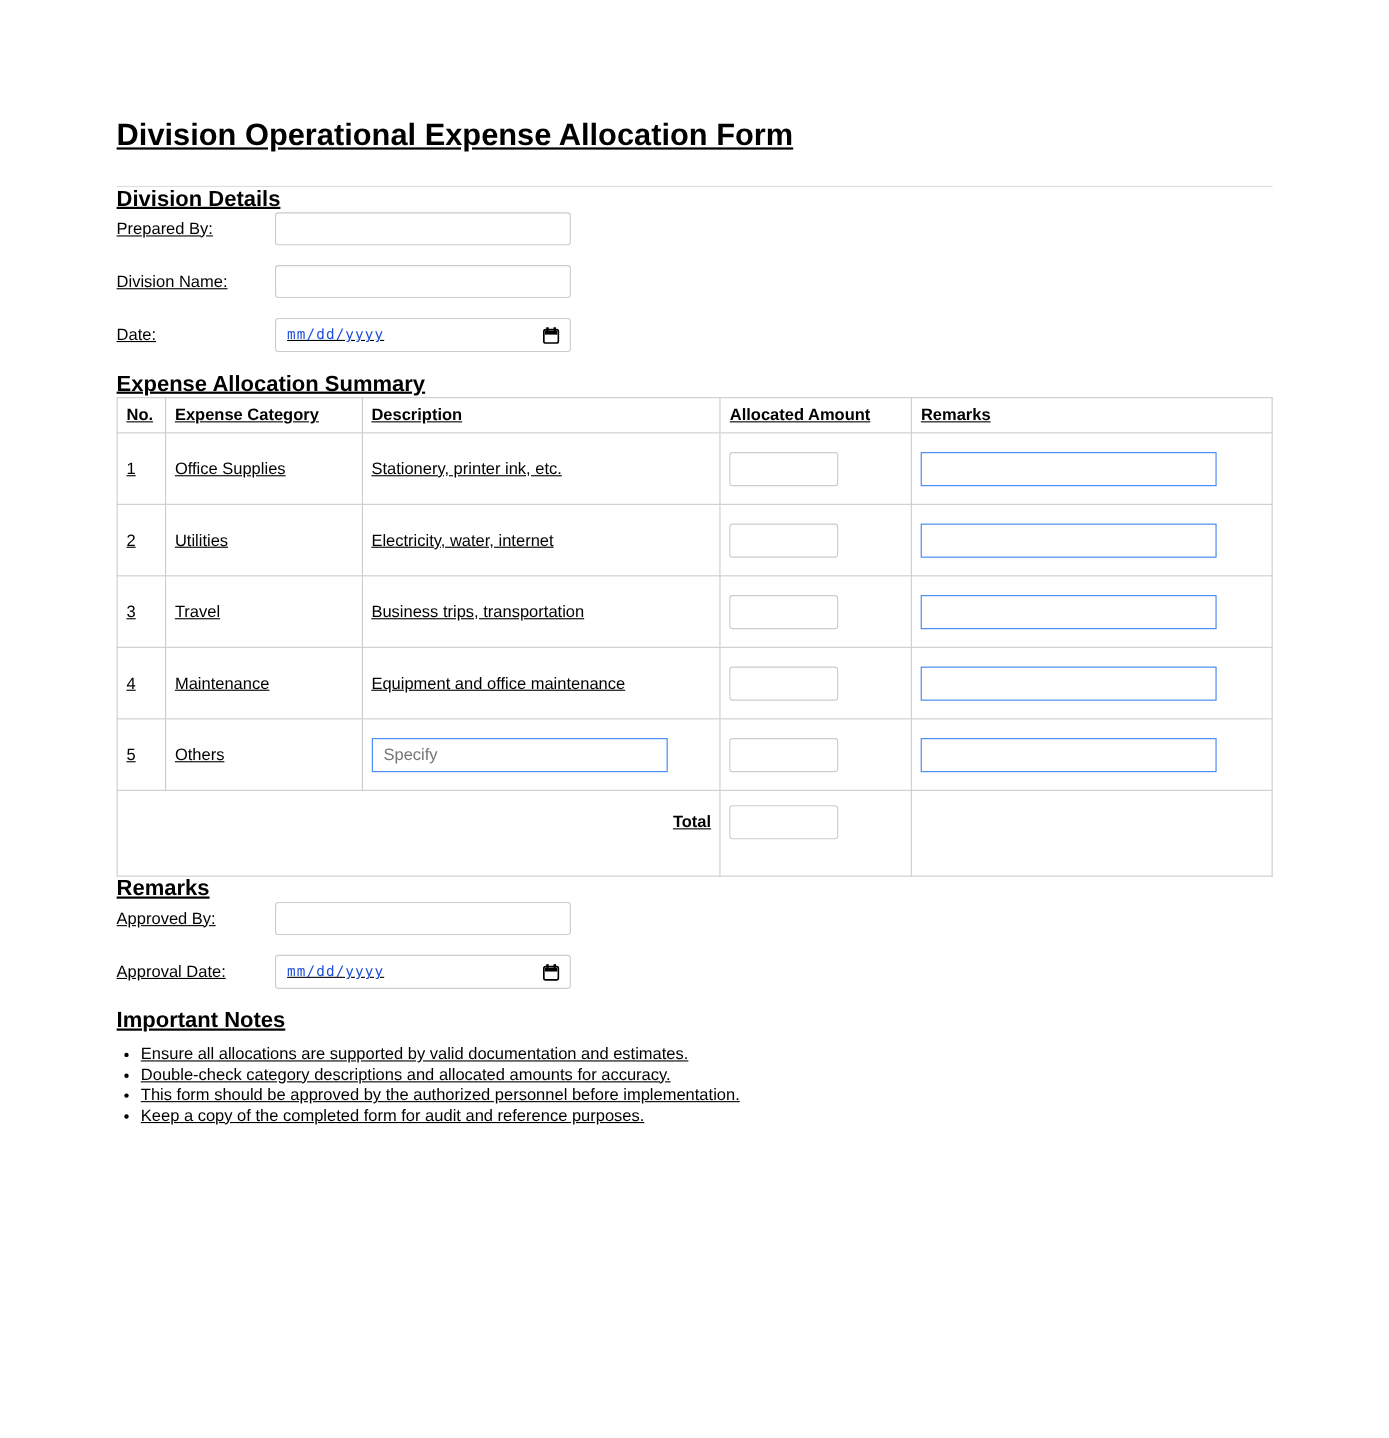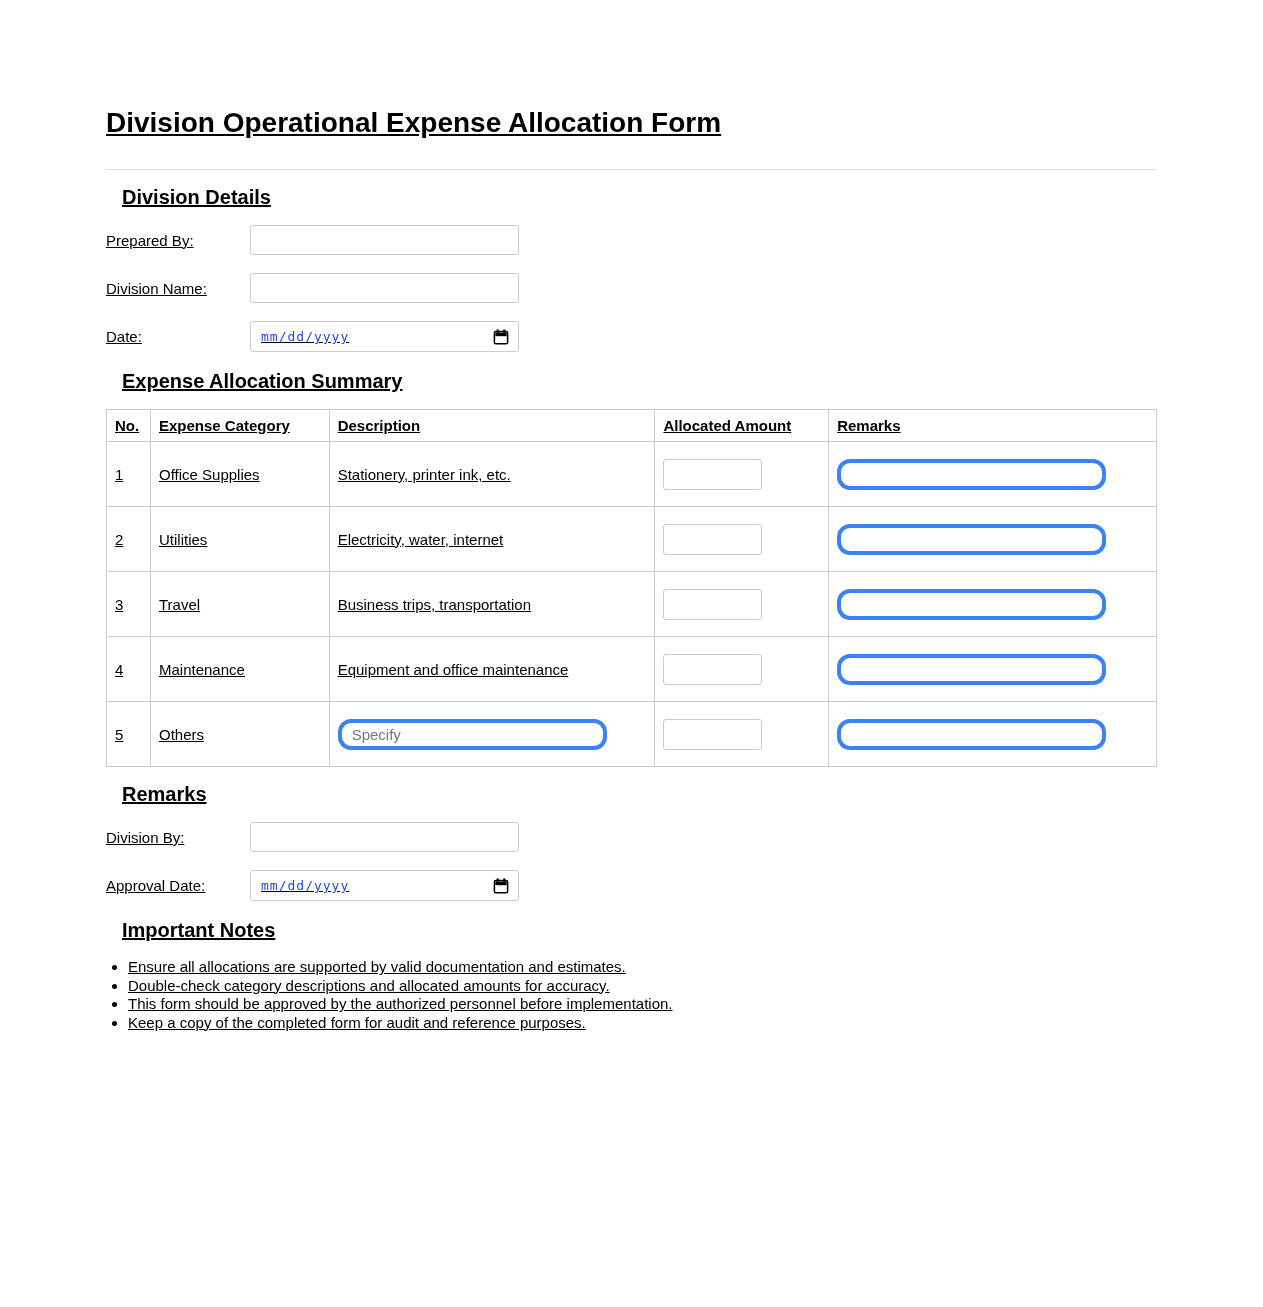--- a/index.html
+++ b/index.html
@@ -23,21 +23,21 @@
     line-height: 1.15;
   }
   hr.divider {
     border: none;
     border-top: 1px solid #dddddd;
     margin: 30px 0 0 0;
   }
   h2.section-heading {
     font-size: 20px;
     font-weight: bold;
-    margin: 16px;
+    margin: 0;
     line-height: 23px;
   }
   .h2-division   { margin: 26px 0 20px 0; }
   .h2-expense    { margin: 44px 0 18px 0; }
   .h2-approval   { margin: 28px 0 18px 0; }
   .h2-notes      { margin: 48px 0 6px 0; }
 
   .field-row {
     display: flex;
     align-items: center;
@@ -105,22 +105,22 @@
     border: 1px solid #cccccc;
     border-radius: 3px;
     font-family: "Liberation Sans", "DejaVu Sans", sans-serif;
     font-size: 15px;
     padding: 0 8px;
     outline: none;
   }
   input.remarks-input, input.specify-input {
     width: 269px;
     height: 31px;
-    border: 4px solid #3b82f6;
-    border-radius: 13px;
+    border: 1px solid #3b82f6;
+    border-radius: 0;
     font-family: "Liberation Sans", "DejaVu Sans", sans-serif;
     font-size: 15px;
     padding: 0 10px;
     outline: none;
   }
   input::placeholder { color: #757575; opacity: 1; }
 
   tr.total-row td {
     height: 78px;
     vertical-align: top;
@@ -225,27 +225,34 @@
         <td><input class="amount-input" type="text" value="" style=""></td>
         <td><input class="remarks-input" type="text" value="" style=""></td>
       </tr>
       <tr>
         <td>5</td>
         <td>Others</td>
         <td><input class="specify-input" type="text" placeholder="Specify" style=""></td>
         <td><input class="amount-input" type="text" value="" style=""></td>
         <td><input class="remarks-input" type="text" value="" style=""></td>
       </tr>
+      <tr class="total-row">
+        <td class="total-label-cell" colspan="3">
+          <span class="total-label">Total</span>
+        </td>
+        <td><input class="amount-input" type="text" value="" style=""></td>
+        <td></td>
+      </tr>
     </tbody>
   </table>
 
   <h2 class="section-heading h2-approval">Remarks</h2>
 
   <div class="field-row">
-    <span class="field-label">Division By:</span>
+    <span class="field-label">Approved By:</span>
     <input class="text-input" type="text" value="" style="">
   </div>
 
   <div class="field-row">
     <span class="field-label">Approval Date:</span>
     <div class="date-input">
       <span class="date-text">mm/dd/yyyy</span>
       <span class="cal-icon">
         <svg width="16" height="16" viewBox="0 0 16 16">
           <rect x="3.6" y="0.5" width="2.2" height="3.4" fill="#000"></rect>

